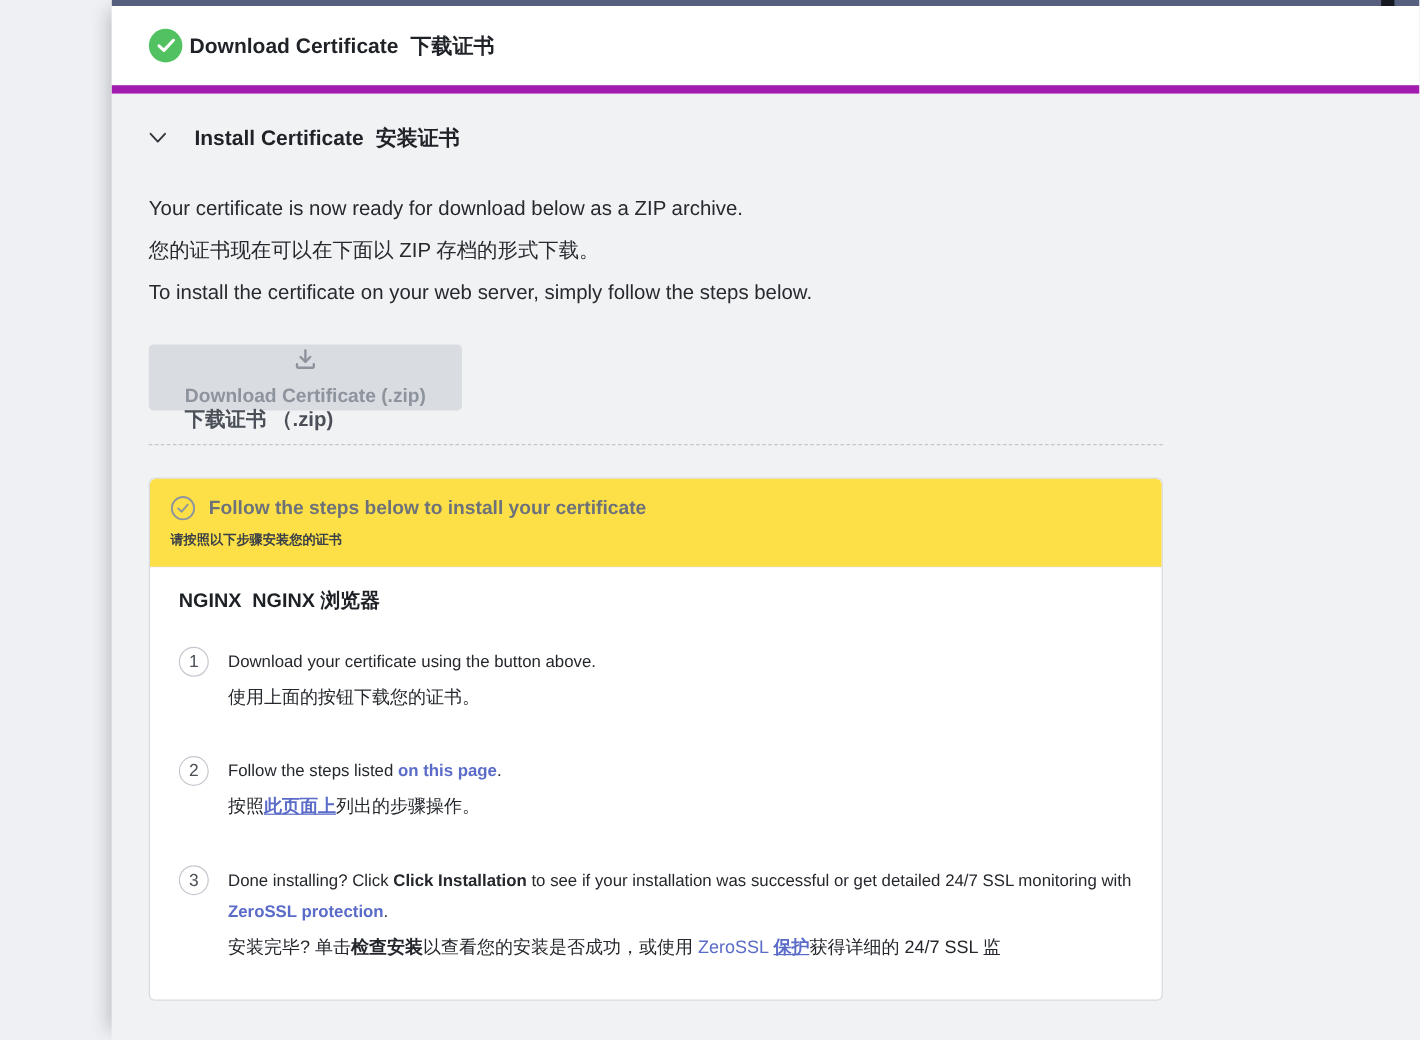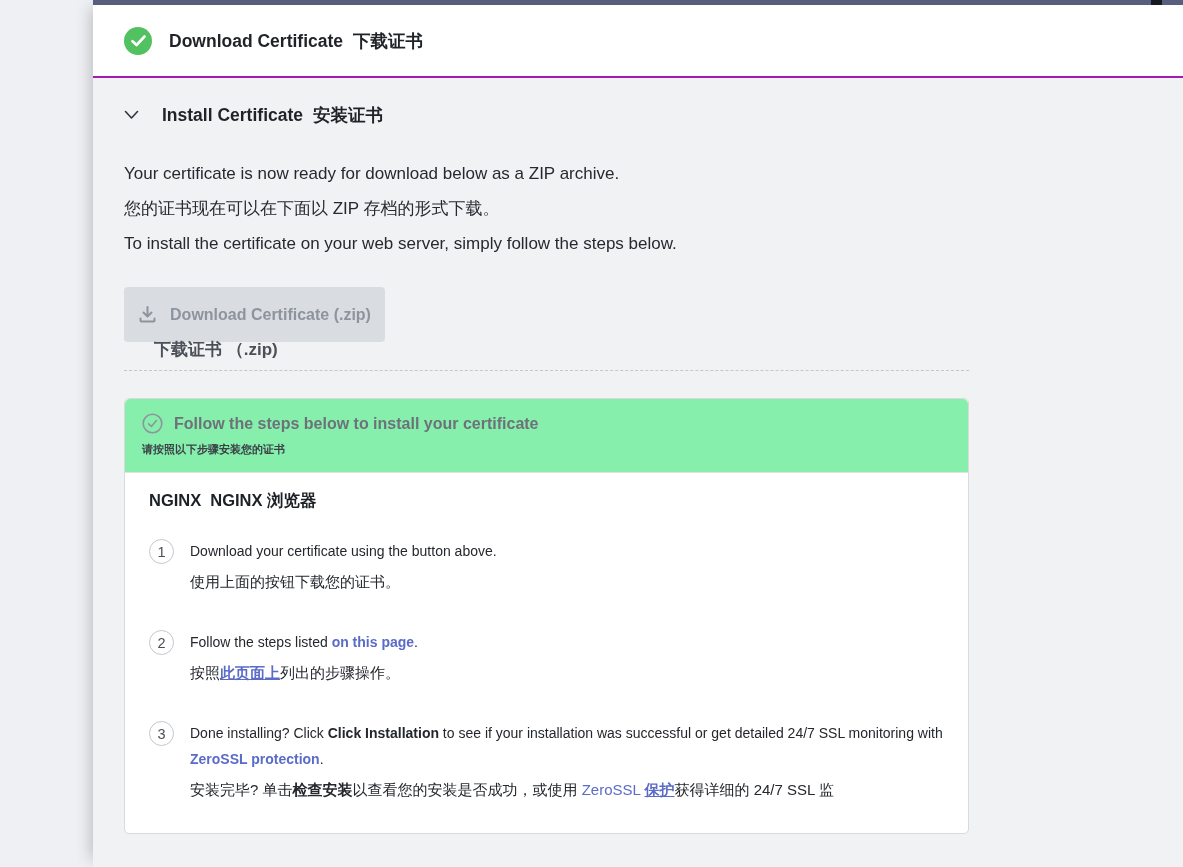--- a/index.html
+++ b/index.html
@@ -19,22 +19,22 @@
   .main-panel {
     position:absolute; left:93px; top:0; width:1090px; height:867px;
     background:#f1f2f4;
     box-shadow:-10px 0 14px -8px rgba(45,50,65,0.28);
     overflow:hidden;
   }
   .accent-bar { position:relative; height:5px; background:#575f7f; }
   .scroll-notch { position:absolute; top:0; right:21px; width:11px; height:5px; background:#171920; }
 
   .done-band {
-    height:73px; background:#ffffff; border-bottom:2px solid #a21caf;
-    display:flex; align-items:center; gap:17px; padding-left:31px;
+    height:73px; background:#ffffff; border-bottom:7px solid #a21caf;
+    display:flex; align-items:center; gap:6px; padding-left:31px;
   }
   .check-circle {
     width:28px; height:28px; border-radius:50%; background:#52c161;
     display:flex; align-items:center; justify-content:center; flex:none;
   }
   .band-title { font-size:17.5px; font-weight:700; color:#1f2227; }
   .band-title .zh { margin-left:10px; }
 
   .content { padding-left:31px; }
 
@@ -49,37 +49,38 @@
   .intro { margin-top:28px; }
   .intro p { font-size:17px; line-height:35px; color:#26292e; }
 
   .dl-btn {
     margin-top:26px;
     width:261px; height:55px; border:none; border-radius:4px;
     background:#d9dce1; color:#8e949d;
     font-family:inherit; font-size:16px; font-weight:700;
     display:flex; align-items:center; justify-content:center; gap:13px;
     cursor:default;
+    flex-direction:column;
   }
   .dl-caption {
     width:290px; margin-top:-5px; margin-left:30px;
     font-size:17px; font-weight:600; color:#4b5058;
     text-align:left; line-height:26px; position:relative; z-index:2;
   }
   .dotted-divider {
     width:845px; margin-top:7px;
     border-top:1px dashed #c3c6cb; height:0;
   }
 
   .steps-card {
     width:845px; margin-top:27px; background:#ffffff;
     border:1px solid #d8dade; border-radius:5px;
   }
   .card-header {
-    background:#86efac; border-bottom:1px solid #dfe1e4;
+    background:#fde047; border-bottom:1px solid #dfe1e4;
     border-radius:5px 5px 0 0;
     padding:14px 20px 15px 17px;
   }
   .card-header-line1 { display:flex; align-items:center; gap:11px; }
   .card-header-line1 .txt { font-size:16px; font-weight:600; color:#6d727a; }
   .card-header-line2 { margin-top:8px; font-size:11px; font-weight:700; color:#3c4148; }
 
   .card-body { padding:17px 24px 30px 24px; }
   .server-heading { font-size:16.5px; font-weight:700; color:#1d2126; }
   .server-heading .zh { margin-left:9px; }

